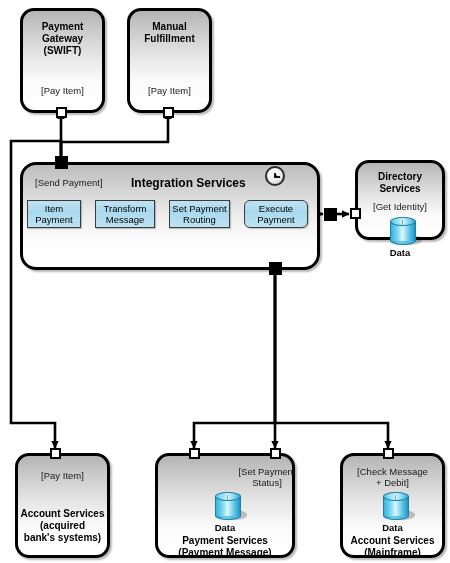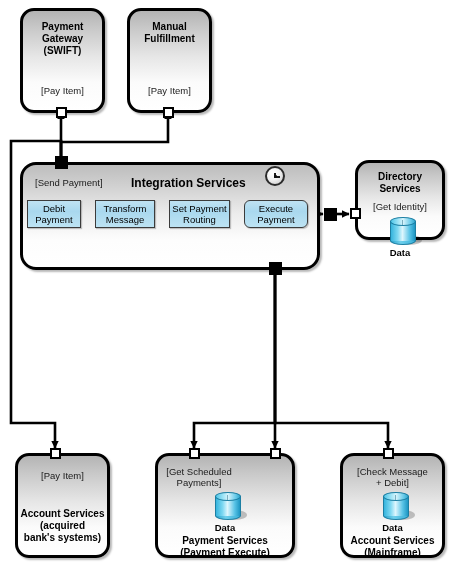--- a/index.html
+++ b/index.html
@@ -240,21 +240,21 @@
   </div>
 
   <div class="clock" style="left:265px; top:166px;">
     <div class="hand-h"></div>
     <div class="hand-m"></div>
     <div class="pivot"></div>
   </div>
 
   <div class="act" style="left:27px; top:200px; width:54px; height:28px;">
     <span>
-      <span>Debit</span><br>
+      <span>Item</span><br>
       <span>Payment</span>
     </span>
   </div>
   <div class="act" style="left:95px; top:200px; width:60px; height:28px;">
     <span>
       <span>Transform</span><br>
       <span>Message</span>
     </span>
   </div>
   <div class="act" style="left:169px; top:200px; width:61px; height:28px;">
@@ -294,35 +294,35 @@
     <div class="iface-label" style="left:0; right:0; top:14px;">[Pay Item]</div>
     <div class="node-title" style="top:52px;">
       <span>Account Services</span><br>
       <span>(acquired</span><br>
       <span>bank's systems)</span>
     </div>
   </div>
   <div class="port" style="left:50px; top:448px;"></div>
 
   <div class="node" style="left:155px; top:453px; width:140px; height:105px;">
-    <div class="iface-label" style="left:2px; top:10px; width:78px;">
-      <span>[Get Scheduled</span><br>
-      <span>Payments]</span>
+    <div class="iface-label" style="left:78px; top:10px; width:62px;">
+      <span>[Set Payment</span><br>
+      <span>Status]</span>
     </div>
     <div class="db" style="left:57px; top:36px;">
       <div class="db-shadow"></div>
       <div class="db-bot"></div>
       <div class="db-body"></div>
       <div class="db-cap"></div>
       <div class="db-cap-line"></div>
     </div>
     <div class="db-label" style="left:0; right:0; top:66px;">Data</div>
     <div class="node-title" style="top:79px;">
       <span>Payment Services</span><br>
-      <span>(Payment Execute)</span>
+      <span>(Payment Message)</span>
     </div>
   </div>
   <div class="port" style="left:189px; top:448px;"></div>
   <div class="port" style="left:270px; top:448px;"></div>
 
   <div class="node" style="left:340px; top:453px; width:105px; height:105px;">
     <div class="iface-label" style="left:0; right:0; top:10px;">
       <span>[Check Message</span><br>
       <span>+ Debit]</span>
     </div>

